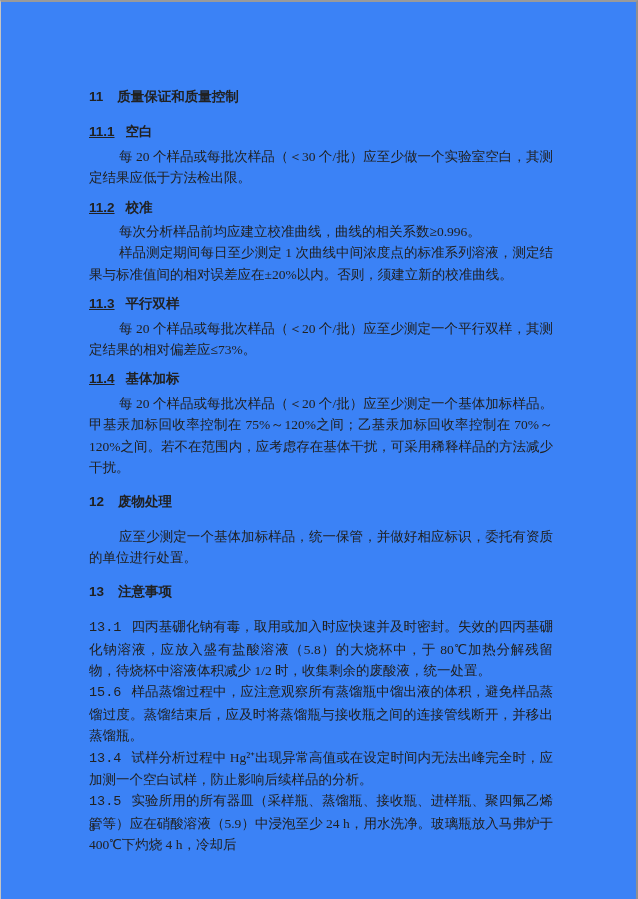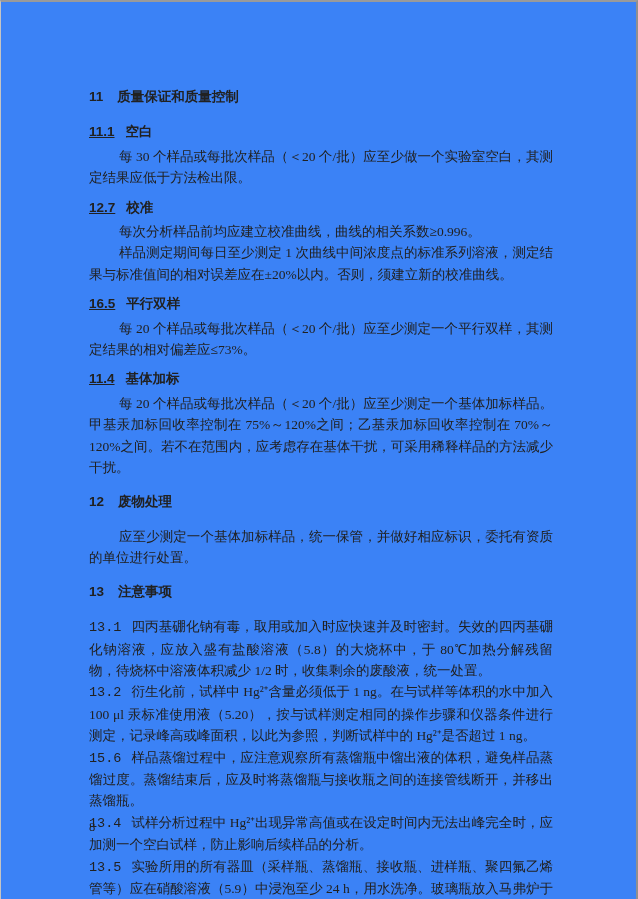--- a/index.html
+++ b/index.html
@@ -69,30 +69,30 @@
 <div class="page">
   <div class="content">
 
     <p class="h1 first">
       <span class="num">11</span><span>质量保证和质量控制</span>
     </p>
 
     <p class="h2">
       <span class="num">11.1</span><span>空白</span>
     </p>
-    <p class="para">每 30 个样品或每批次样品（＜20 个/批）应至少做一个实验室空白，其测定结果应低于方法检出限。</p>
+    <p class="para">每 20 个样品或每批次样品（＜30 个/批）应至少做一个实验室空白，其测定结果应低于方法检出限。</p>
 
     <p class="h2">
-      <span class="num">12.7</span><span>校准</span>
+      <span class="num">11.2</span><span>校准</span>
     </p>
     <p class="para">每次分析样品前均应建立校准曲线，曲线的相关系数≥0.996。</p>
     <p class="para">样品测定期间每日至少测定 1 次曲线中间浓度点的标准系列溶液，测定结果与标准值间的相对误差应在±20%以内。否则，须建立新的校准曲线。</p>
 
     <p class="h2">
-      <span class="num">16.5</span><span>平行双样</span>
+      <span class="num">11.3</span><span>平行双样</span>
     </p>
     <p class="para">每 20 个样品或每批次样品（＜20 个/批）应至少测定一个平行双样，其测定结果的相对偏差应≤73%。</p>
 
     <p class="h2">
       <span class="num">11.4</span><span>基体加标</span>
     </p>
     <p class="para">每 20 个样品或每批次样品（＜20 个/批）应至少测定一个基体加标样品。甲基汞加标回收率控制在 75%～120%之间；乙基汞加标回收率控制在 70%～120%之间。若不在范围内，应考虑存在基体干扰，可采用稀释样品的方法减少干扰。</p>
 
     <p class="h1">
       <span class="num">12</span><span>废物处理</span>
@@ -100,23 +100,20 @@
     <p class="para">应至少测定一个基体加标样品，统一保管，并做好相应标识，委托有资质的单位进行处置。</p>
 
     <p class="h1">
       <span class="num">13</span><span>注意事项</span>
     </p>
 
     <p class="item">
       <span class="num">13.1</span><span>四丙基硼化钠有毒，取用或加入时应快速并及时密封。失效的四丙基硼化钠溶液，应放入盛有盐酸溶液（5.8）的大烧杯中，于 80℃加热分解残留物，待烧杯中溶液体积减少 1/2 时，收集剩余的废酸液，统一处置。</span>
     </p>
     <p class="item">
-      <span class="num">13.2</span><span>衍生化前，试样中 Hg²⁺含量必须低于 1 ng。在与试样等体积的水中加入 100 μl 汞标准使用液（5.20），按与试样测定相同的操作步骤和仪器条件进行测定，记录峰高或峰面积，以此为参照，判断试样中的 Hg²⁺是否超过 1 ng。</span>
-    </p>
-    <p class="item">
       <span class="num">15.6</span><span>样品蒸馏过程中，应注意观察所有蒸馏瓶中馏出液的体积，避免样品蒸馏过度。蒸馏结束后，应及时将蒸馏瓶与接收瓶之间的连接管线断开，并移出蒸馏瓶。</span>
     </p>
     <p class="item">
       <span class="num">13.4</span><span>试样分析过程中 Hg²⁺出现异常高值或在设定时间内无法出峰完全时，应加测一个空白试样，防止影响后续样品的分析。</span>
     </p>
     <p class="item">
       <span class="num">13.5</span><span>实验所用的所有器皿（采样瓶、蒸馏瓶、接收瓶、进样瓶、聚四氟乙烯管等）应在硝酸溶液（5.9）中浸泡至少 24 h，用水洗净。玻璃瓶放入马弗炉于 400℃下灼烧 4 h，冷却后</span>
     </p>
 
   </div>

